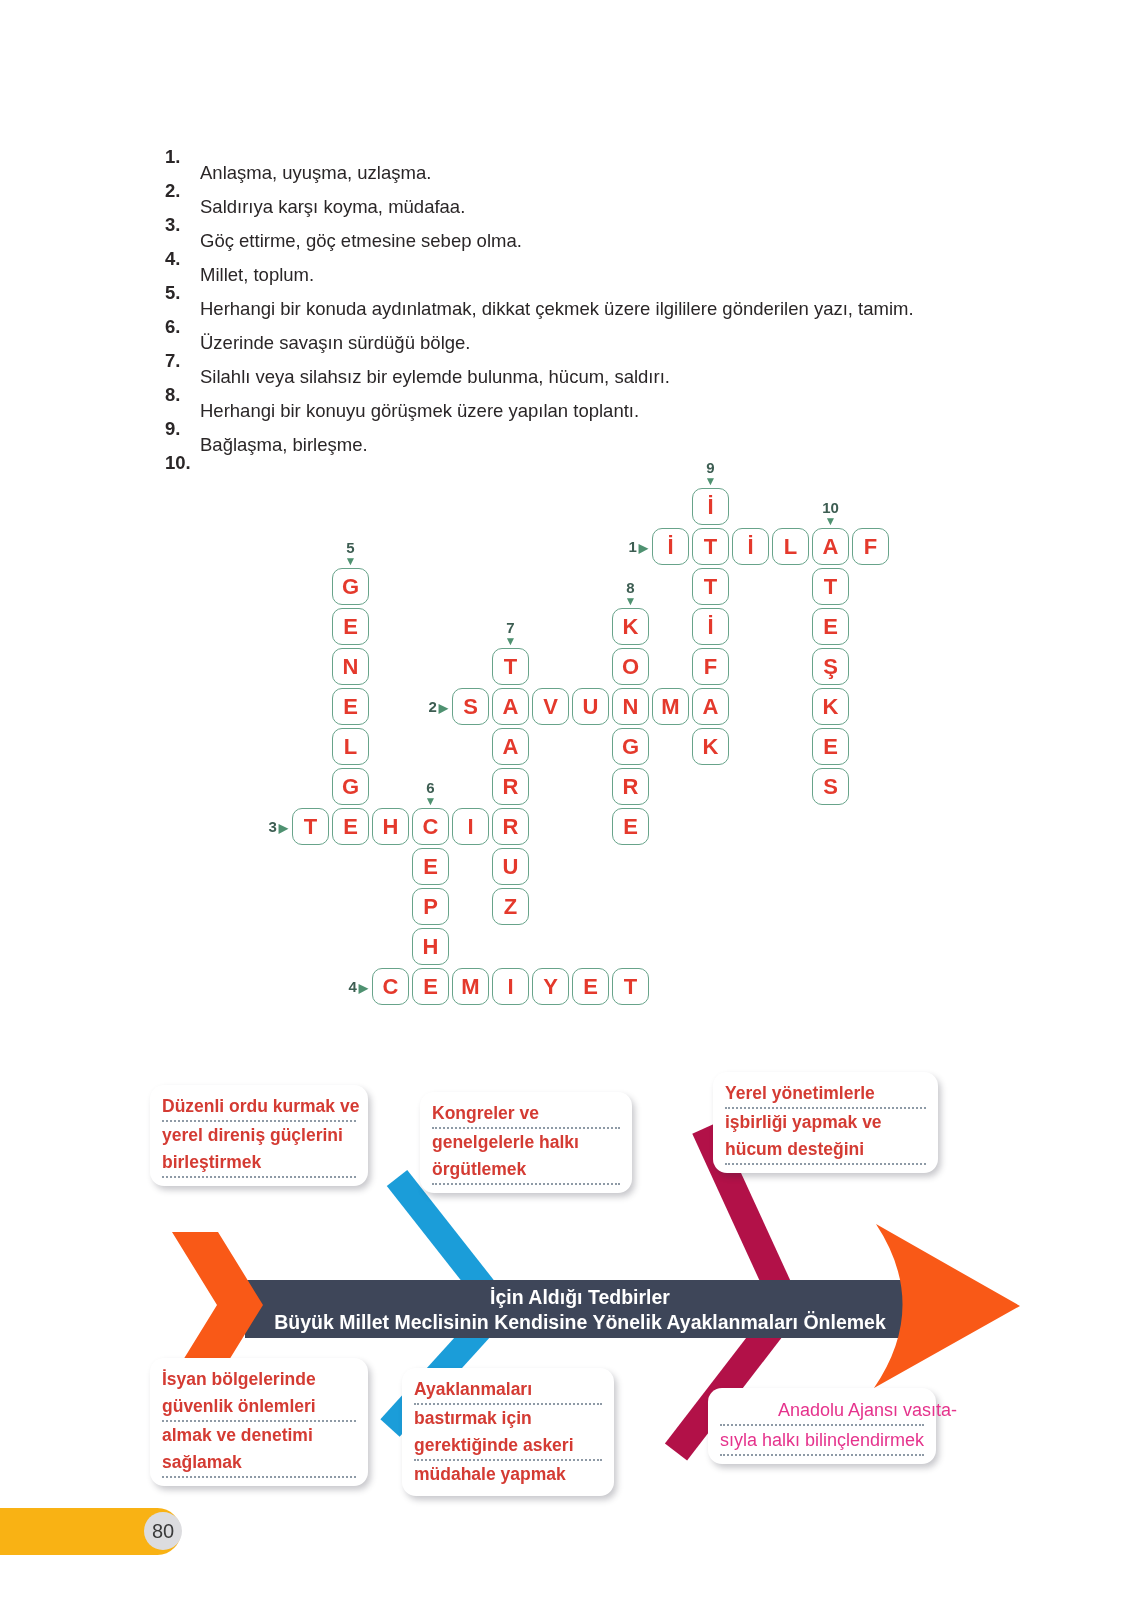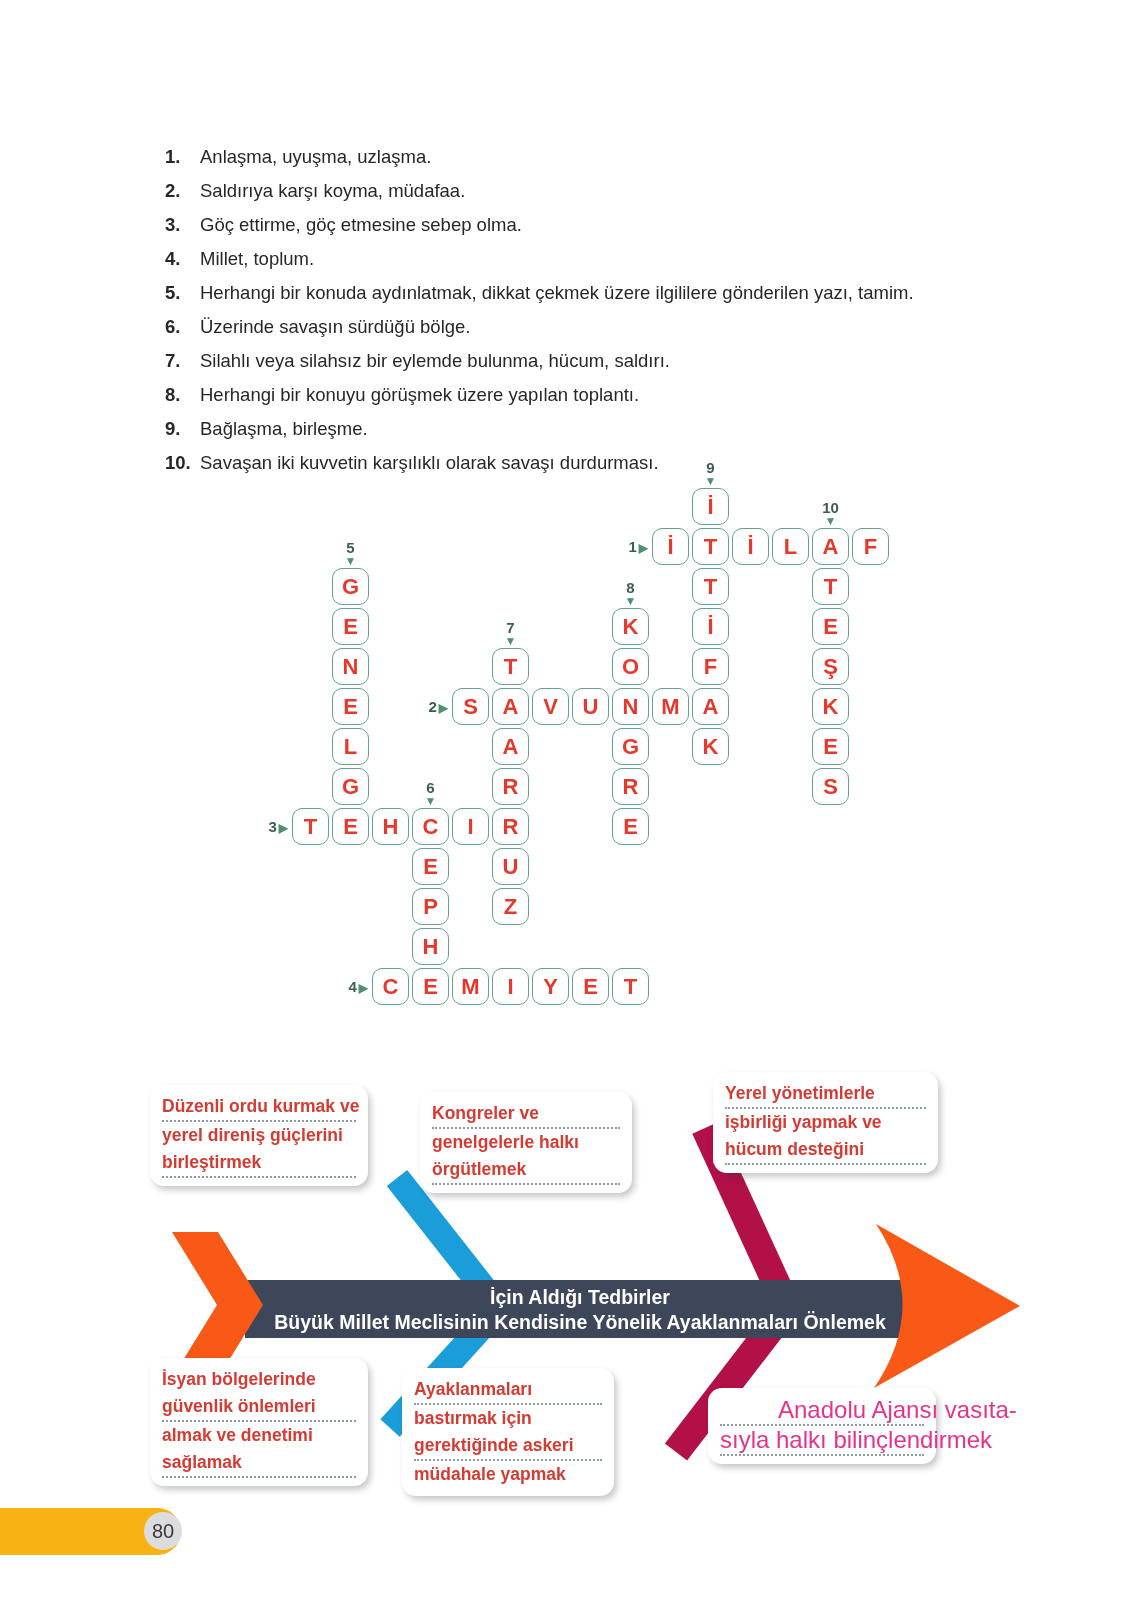--- a/index.html
+++ b/index.html
@@ -8,21 +8,21 @@
 
   
   .sec-c{position:absolute;left:165px;top:100px;color:var(--rose);font-weight:bold;}
   .sec-c .big{font-size:28px;letter-spacing:1px;}
   .sec-c .ttl{font-size:19.5px;margin-left:6px;}
 
   
   #clues{position:absolute;left:165px;top:146px;width:850px;}
   .clue{display:flex;height:34px;align-items:flex-start;color:var(--ink);font-size:18.5px;}
   .clue .n{width:35px;font-weight:bold;flex:0 0 35px;}
-  .clue .t{white-space:nowrap;}
+  .clue .t{white-space:nowrap;margin-top:16px;}
 
   
   #crossword{position:absolute;left:0;top:0;width:1133px;height:1050px;}
   .cw-cell{position:absolute;width:37px;height:37px;background:#fff;
            border:1.7px solid var(--cwborder);border-radius:10px;box-sizing:border-box;
            display:flex;align-items:center;justify-content:center;}
   .cw-cell span{font-weight:bold;font-size:22px;color:var(--cwletter);line-height:1;}
   .cw-label{position:absolute;display:flex;color:var(--cwlabel);font-weight:bold;}
   .cw-label.across{width:36px;height:37px;align-items:center;justify-content:flex-end;gap:2px;}
   .cw-label.across .n{font-size:15px;}
@@ -43,21 +43,21 @@
   .rib.crimson{stroke:var(--crimson);stroke-width:28;}
   .band{fill:var(--navy);}
   .orange{fill:var(--orange);}
   #band-text{position:absolute;left:255px;top:1285px;width:650px;text-align:center;
              color:#fff;font-weight:bold;font-size:19.5px;line-height:25px;}
   .fbox{position:absolute;background:#fff;border-radius:14px;padding:8px 12px;box-sizing:border-box;
         box-shadow:3px 4px 6px rgba(40,40,55,.25);}
   .fbox .line{display:block;font-weight:bold;font-size:17.5px;line-height:27px;
               color:var(--boxred);white-space:nowrap;}
   .fbox .line.dotted{border-bottom:2px dotted var(--dots);}
-  .fbox.pink .line{color:var(--pink);font-weight:normal;font-size:24px;line-height:28px;}
+  .fbox.pink .line{color:var(--pink);font-weight:normal;font-size:18px;line-height:28px;}
   .fbox.pink .line.ind{padding-left:58px;}
   #box-top-left{left:150px;top:1085px;width:218px;}
   #box-top-middle{left:420px;top:1092px;width:212px;}
   #box-top-right{left:713px;top:1072px;width:225px;}
   #box-bottom-left{left:150px;top:1358px;width:218px;}
   #box-bottom-middle{left:402px;top:1368px;width:212px;}
   #box-bottom-right{left:708px;top:1388px;width:228px;}
 
   
   #page-pill{position:absolute;left:0;top:1508px;width:181px;height:47px;background:var(--yellow);
@@ -104,21 +104,20 @@
       <div class="clue">
         <span class="n">8.</span>
         <span class="t">Herhangi bir konuyu görüşmek üzere yapılan toplantı.</span>
       </div>
       <div class="clue">
         <span class="n">9.</span>
         <span class="t">Bağlaşma, birleşme.</span>
       </div>
       <div class="clue">
         <span class="n">10.</span>
-        <span class="t">Savaşan iki kuvvetin karşılıklı olarak savaşı durdurması.</span>
       </div>
     </div>
 
   <div id="crossword">
       <div class="cw-cell" style="left: 652px; top: 528px;">
         <span>İ</span>
       </div>
       <div class="cw-cell" style="left: 692px; top: 528px;">
         <span>T</span>
       </div>

